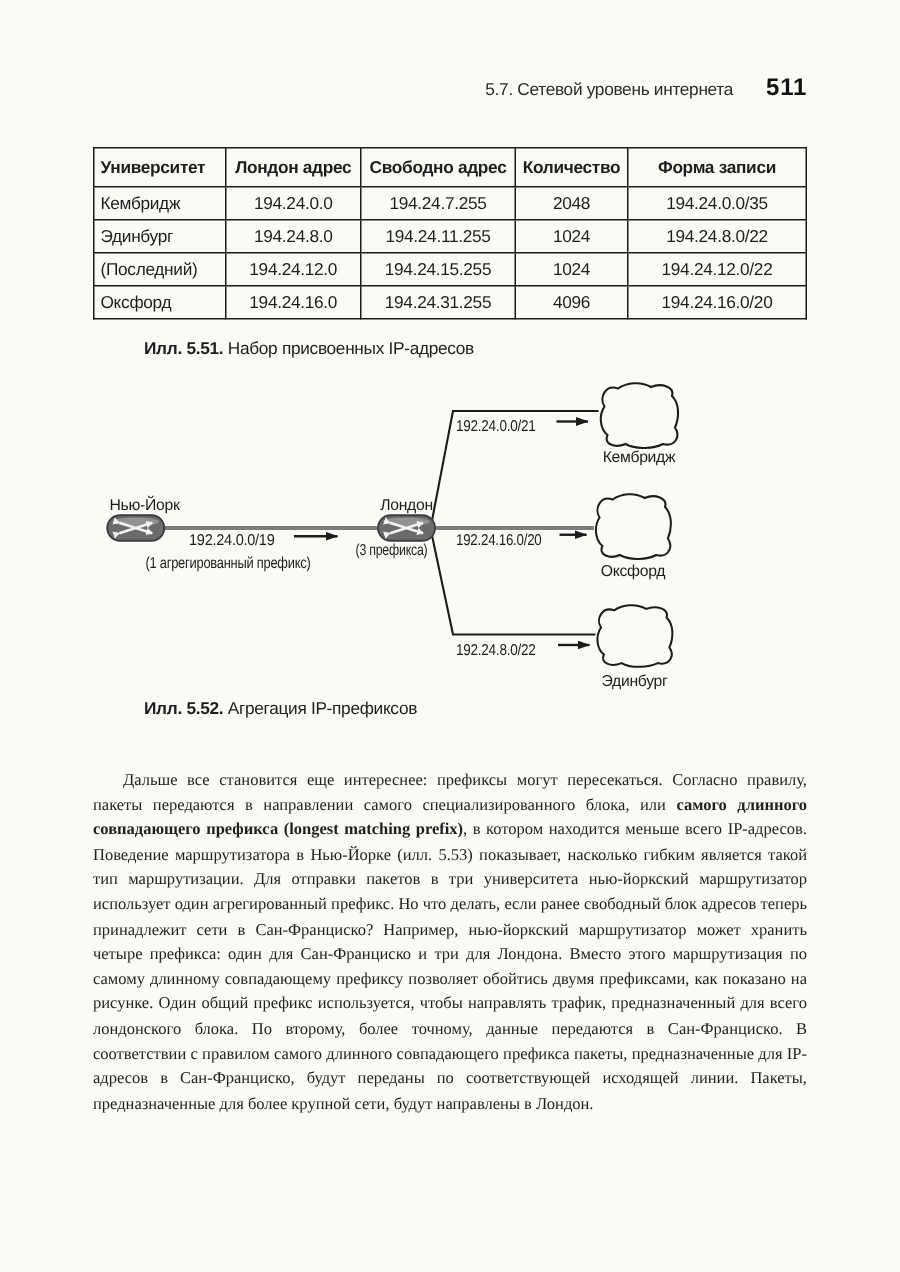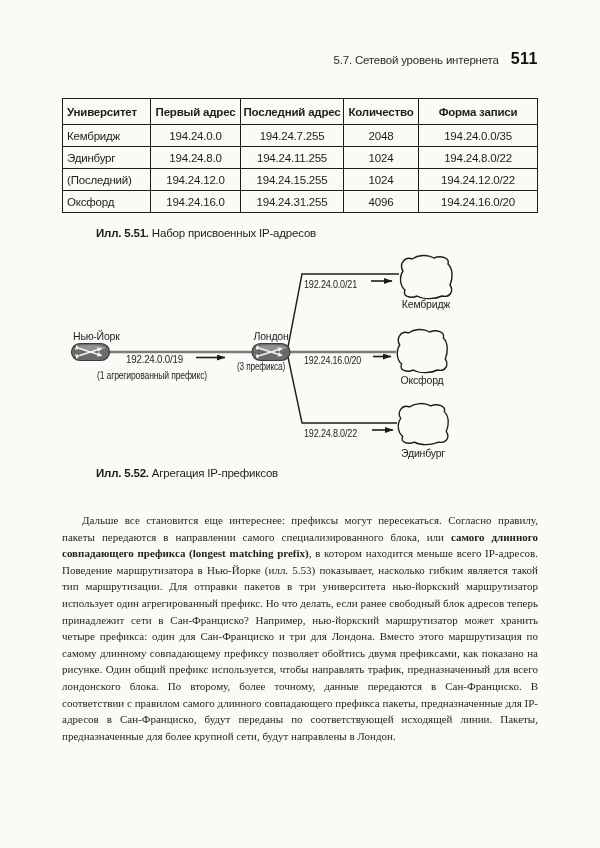--- a/index.html
+++ b/index.html
@@ -9,21 +9,21 @@
     font-family:"Liberation Sans",sans-serif;
     color:#1d1d1d;
     position:relative;
     overflow:hidden;
   }
   .page{position:relative;width:600px;height:848px;}
 
   
   .running-header{
     position:absolute;top:50px;right:62px;
-    display:flex;align-items:baseline;gap:12px;
+    display:flex;align-items:baseline;gap:22px;
   }
   .running-head-text{font-size:11.5px;letter-spacing:-0.2px;color:#2a2a2a;}
   .page-number{font-size:16px;font-weight:bold;letter-spacing:0.5px;color:#111;}
 
   
   table.ip-table{
     position:absolute;left:62px;top:98px;
     width:475px;border-collapse:collapse;table-layout:fixed;
   }
   table.ip-table th,table.ip-table td{
@@ -75,22 +75,22 @@
     <colgroup>
       <col style="width:88px">
         <col style="width:90px">
         <col style="width:103px">
         <col style="width:75px">
         <col style="width:119px">
     </colgroup>
     <thead>
         <tr>
           <th>Университет</th>
-          <th>Первый адрес</th>
-          <th>Последний адрес</th>
+          <th>Лондон адрес</th>
+          <th>Свободно адрес</th>
           <th>Количество</th>
           <th>Форма записи</th>
         </tr>
       </thead>
     <tbody>
         <tr>
           <td>Кембридж</td>
           <td>194.24.0.0</td>
           <td>194.24.7.255</td>
           <td>2048</td>

